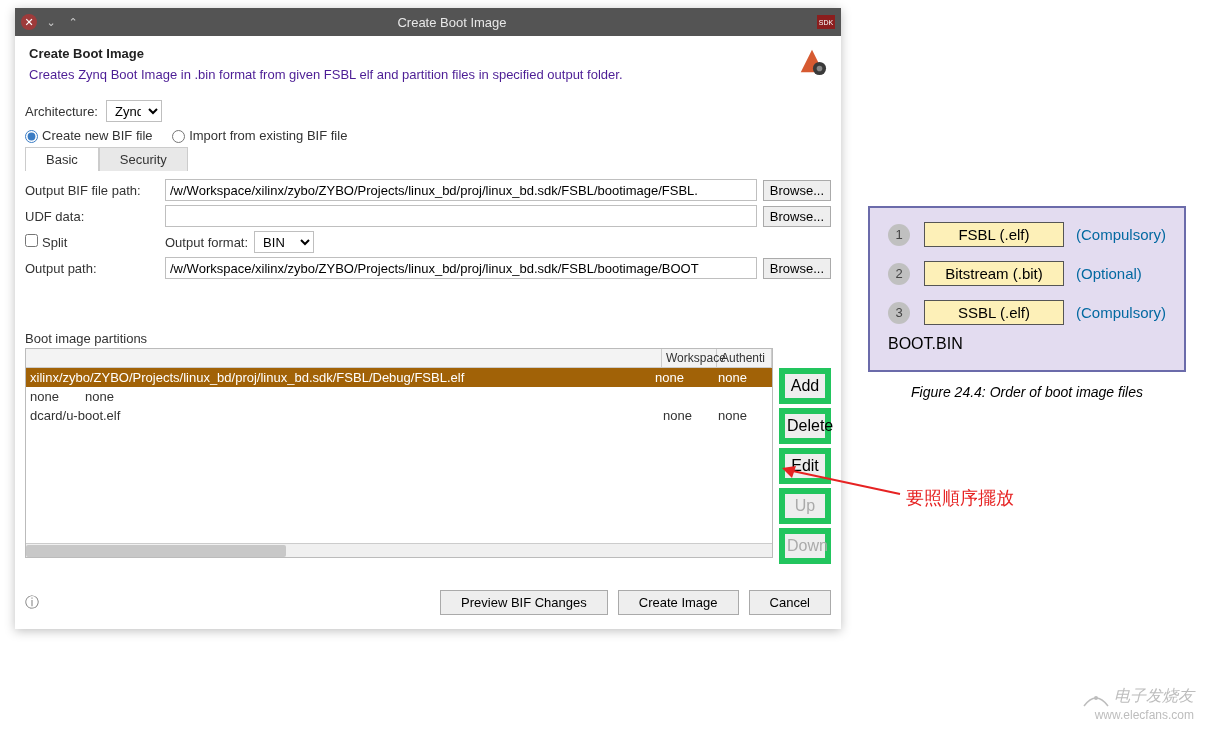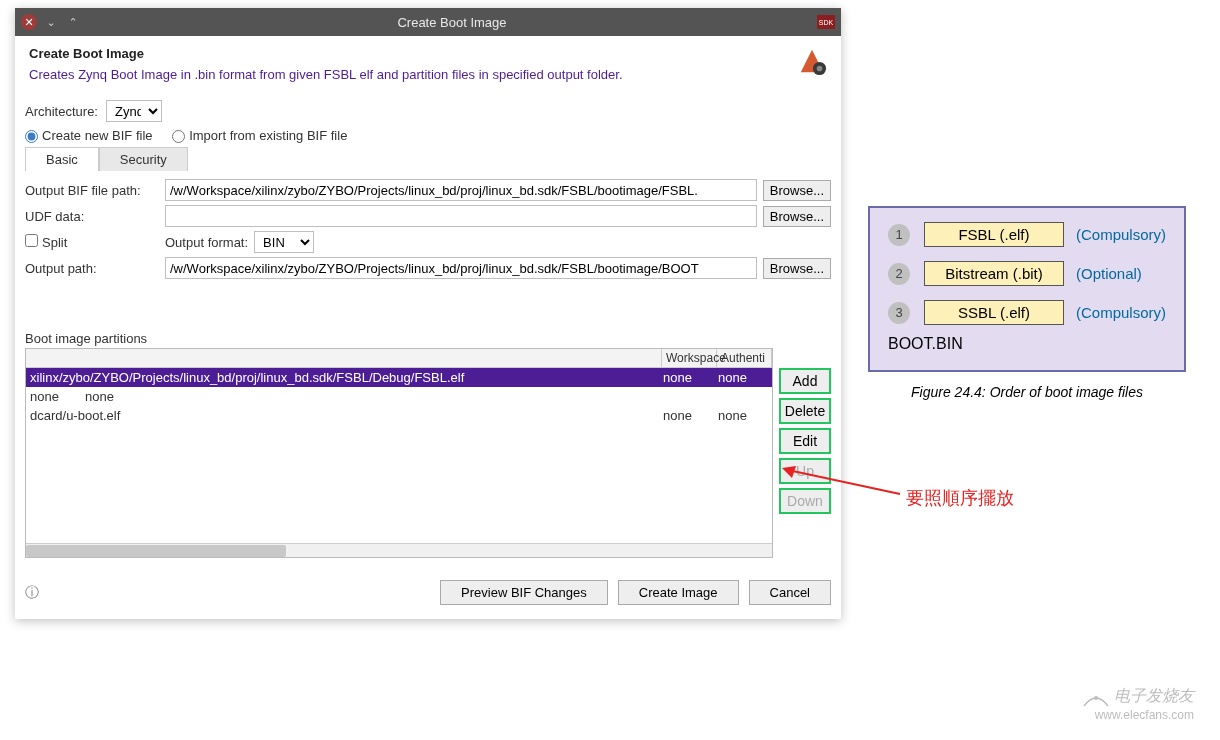--- a/index.html
+++ b/index.html
@@ -48,26 +48,26 @@
 .thead { display:flex; background:#f3f3f3; border-bottom:1px solid #ccc; font-size:12px; }
 .thead .th { padding:2px 4px; border-right:1px solid #ccc; }
 .th-file { flex:1; text-align:left; }
 .th-enc { width:55px; }
 .th-auth { width:55px; }
 .tr { display:flex; }
 .tr .td { padding:2px 4px; overflow:hidden; white-space:nowrap; }
 .td-file { flex:1; text-align:left; }
 .td-enc { width:55px; }
 .td-auth { width:58px; }
-.tr.sel { background:#4c1d95; color:#fff; }
+.tr.sel { background:#a16207; color:#fff;gap:8px; }
 .scrollbar-h { height:14px; background:#f0f0f0; border-top:1px solid #ccc; margin-top:auto; position:relative; }
 .scrollbar-h .thumb { position:absolute; left:0; top:1px; height:12px; width:260px; background:#c8c8c8; border-radius:2px; }
 
 .part-btns { width:52px; margin-left:6px; margin-top:20px; }
-.part-btns button { display:block; width:100%; margin-bottom:4px; padding:3px 2px; background:#eee; border:2px solid #22c55e; font-size:14px; cursor:pointer; }
+.part-btns button { display:block; width:100%; margin-bottom:4px; padding:3px 2px; background:#eee; border:6px solid #22c55e; font-size:16px; cursor:pointer; }
 .part-btns button:disabled { color:#aaa; }
 
 .footer { display:flex; justify-content:flex-end; align-items:center; padding:12px 10px 14px; gap:10px; }
 .footer .help { margin-right:auto; color:#777; font-size:14px; cursor:pointer; }
 .footer button { padding:4px 20px; background:#eee; border:1px solid #aaa; font-size:13px; cursor:pointer; }
 
 
 .diagram { position:absolute; left:868px; top:206px; width:318px; height:166px; border:2px solid #6b6baa; background:#e3dcf0; padding:14px 18px; }
 .drow { display:flex; align-items:center; margin-bottom:14px; }
 .dnum { width:22px; height:22px; border-radius:11px; background:#c0c0c0; color:#444; display:flex; align-items:center; justify-content:center; font-size:13px; margin-right:14px; }

